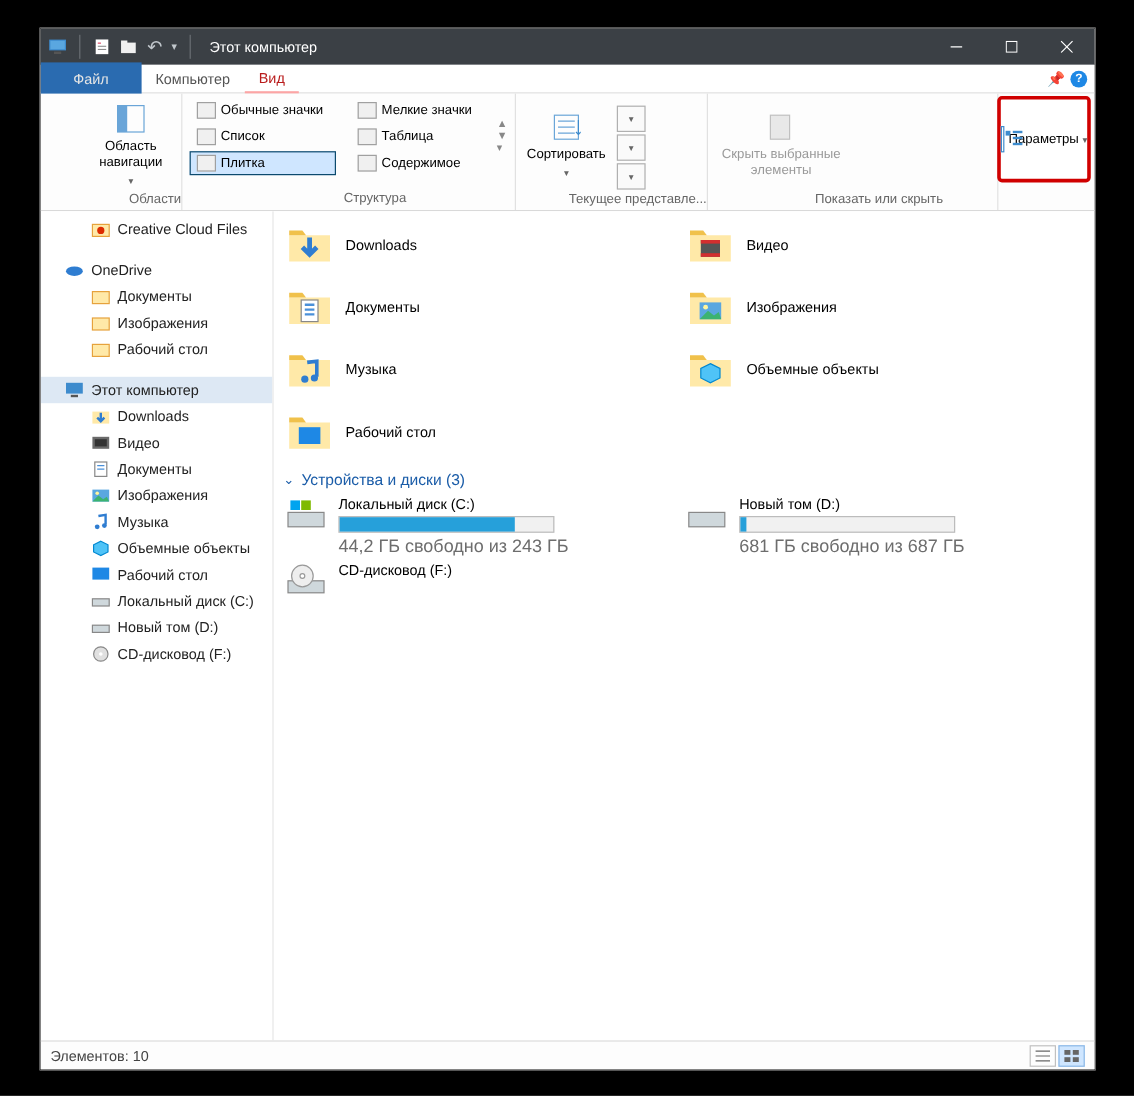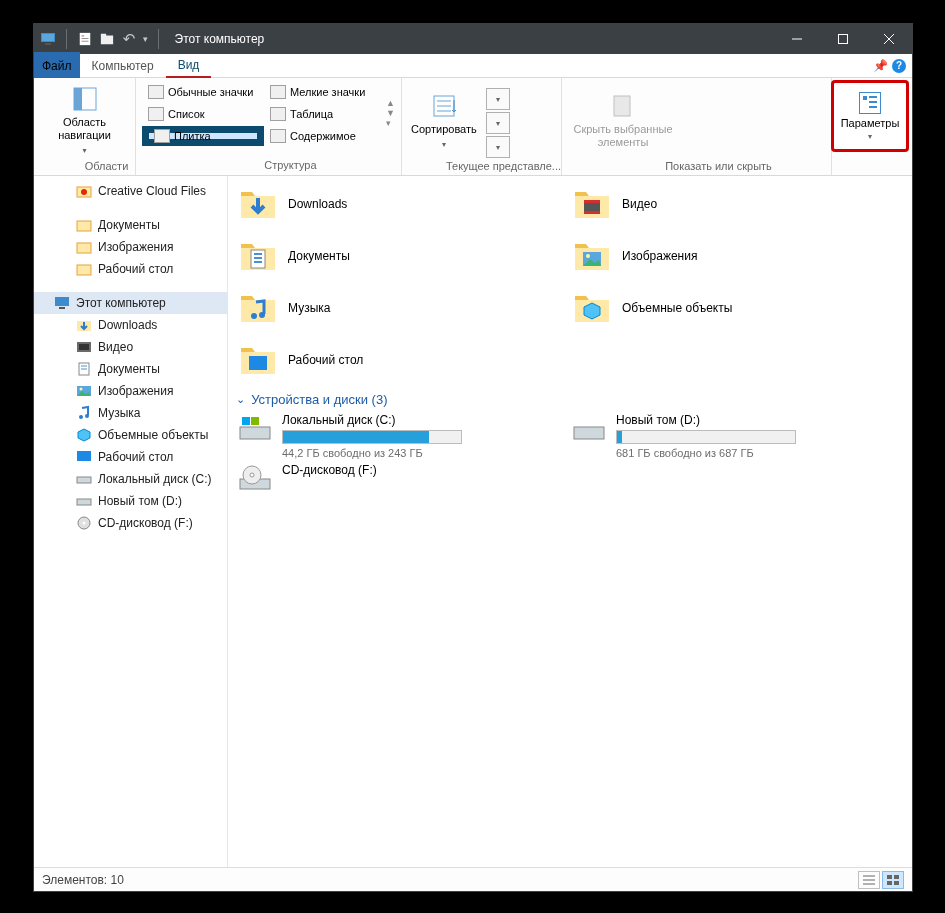--- a/index.html
+++ b/index.html
@@ -12,46 +12,46 @@
   .qat { display:flex; align-items:center; gap:6px; padding:0 6px; }
   .qat-icon { width:16px; height:16px; display:flex; align-items:center; justify-content:center; }
   .qat-sep { width:1px; height:20px; background:#6a6f74; margin:0 4px; }
   .title-text { margin-left:6px; }
   .win-btns { margin-left:auto; display:flex; }
   .win-btn { width:46px; height:30px; display:flex; align-items:center; justify-content:center; color:#fff; font-family:Arial,sans-serif; }
   .win-btn svg { width:10px; height:10px; stroke:#fff; stroke-width:1; fill:none; }
 
   
   .tabstrip { height:24px; background:#fff; display:flex; align-items:center; border-bottom:1px solid #d9d9d9; }
-  .file-tab { background:#2a6bb0; color:#000000; padding:0 8px; height:28px; display:flex; align-items:center; font-size:12px; }
+  .file-tab { background:#2a6bb0; color:#e5e5e5; padding:0 27px; height:28px; display:flex; align-items:center; font-size:12px; }
   .tab { padding:0 12px; height:24px; display:flex; align-items:center; color:#555; }
-  .tab.active { border-bottom:2px solid #b91c1c; color:#0c4a6e;text-align:right; }
+  .tab.active { border-bottom:2px solid #fca5a5; color:#b91c1c;text-align:right; }
   .tabstrip-right { margin-left:auto; display:flex; align-items:center; gap:4px; padding-right:6px; }
   .pin-icon { color:#8a8a8a; font-size:12px; }
   .help-icon { width:14px; height:14px; border-radius:50%; background:#1e88e5; color:#fff; display:flex; align-items:center; justify-content:center; font-size:10px; font-weight:bold; }
 
   
   .ribbon { height:98px; border-bottom:1px solid #d9d9d9; display:flex; background:#fdfdfd; }
   .group { border-right:1px solid #e1e1e1; display:flex; flex-direction:column; }
   .group-body { flex:1; display:flex; align-items:flex-start; padding:4px 6px 0 6px; }
   .group-label { font-size:11px; color:#666; text-align:center; padding-bottom:4px; margin-top:auto;padding-left:44px; }
   .bigbtn { display:flex; flex-direction:column; align-items:center; justify-content:center; width:72px; height:78px; text-align:center; font-size:11px; line-height:1.2; gap:4px; }
   .bigbtn .ic { width:26px; height:26px; display:flex; align-items:center; justify-content:center; }
   .disabled { color:#9a9a9a; }
   .layout-rows { display:flex; flex-direction:column; gap:2px; }
-  .layout-row { display:flex; gap:0; }
+  .layout-row { display:flex; gap:12px; }
   .layitem { display:flex; align-items:center; gap:4px; padding:1px 6px; font-size:11px; height:20px; width:122px; }
-  .layitem.selected { background:#cfe6ff; border:7px solid #0c4a6e; padding:0 5px; }
+  .layitem.selected { background:#cfe6ff; border:1px solid #0c4a6e; padding:0 5px; }
   .layicon { width:16px; height:14px; background:#f0f0f0; border:1px solid #a0a0a0; }
   .chkrow { display:flex; align-items:center; gap:6px; font-size:11px; height:20px; width:160px; }
   .chkbox { width:12px; height:12px; border:1px solid #555; display:flex; align-items:center; justify-content:center; font-size:9px; color:#000; background:#fff; }
   .dropcol { display:flex; flex-direction:column; gap:2px; padding-top:6px; padding-left:6px;}
   .dd { width:24px; height:22px; border:1px solid #b0b0b0; background:#fafafa; display:flex; align-items:center; justify-content:center; }
 
-  .params-box { position:absolute; top:56px; right:3px; width:78px; height:72px; border:3px solid #d00000; border-radius:4px; display:flex; flex-direction:column; align-items:center; justify-content:center; font-size:11px; z-index:5; background:#fff; gap:3px;}
+  .params-box { position:absolute; top:56px; right:3px; width:78px; height:72px; border:3px solid #d00000; border-radius:4px; display:flex; flex-direction:row; align-items:center; justify-content:center; font-size:11px; z-index:5; background:#fff; gap:3px;}
   .params-ic { width:22px; height:22px; background:#fff; border:1px solid #3d8bcd; position:relative; }
   .params-ic::before { content:""; position:absolute; left:3px; top:3px; width:4px; height:4px; background:#3d8bcd; }
   .params-ic::after { content:""; position:absolute; left:9px; top:3px; width:8px; height:2px; background:#3d8bcd; box-shadow:0 5px 0 #3d8bcd, 0 10px 0 #3d8bcd; }
 
   
   .client { flex:1; display:flex; overflow:hidden; background:#fff; }
   .navpane { width:194px; border-right:1px solid #e6e6e6; overflow-y:auto; padding-top:4px;}
   .tree-item { display:flex; align-items:center; height:22px; padding-left:20px; gap:6px; font-size:12px; color:#222; }
   .tree-item.d1 { padding-left:42px; }
   .tree-item.sel { background:#dde8f4; }
@@ -67,21 +67,21 @@
 
   .section-hdr { display:flex; align-items:center; gap:6px; color:#1a5ca8; font-size:13px; margin:8px 0 6px -2px; }
   .section-hdr .chev { font-size:11px; }
 
   .drive { display:flex; align-items:flex-start; gap:8px; width:260px; }
   .drive-ic { width:36px; height:30px; }
   .drive-body { flex:1; display:flex; flex-direction:column; gap:3px; }
   .drive-name { font-size:12px; }
   .drive-bar { width:180px; height:14px; border:1px solid #bcbcbc; background:#f1f1f1; position:relative; }
   .drive-fill { position:absolute; left:0; top:0; bottom:0; background:#26A0DA; }
-  .drive-sub { font-size:11px; color:#6d6d6d; }
+  .drive-sub { font-size:15px; color:#6d6d6d; }
 
   .status { height:24px; border-top:1px solid #dcdcdc; display:flex; align-items:center; padding:0 8px; font-size:12px; color:#444; background:#fdfdfd; }
   .status .right { margin-left:auto; display:flex; gap:2px; }
   .vbtn { width:22px; height:18px; border:1px solid #c0c0c0; display:flex; align-items:center; justify-content:center; }
   .vbtn.active { background:#cfe6ff; border-color:#8cb8e6; }
 
   .tri { font-size:8px; color:#666; }
 </style>
 </head>
 <body>
@@ -142,21 +142,21 @@
     <div class="file-tab">Файл</div>
     <div class="tab">Компьютер</div>
     <div class="tab active">Вид</div>
     <div class="tabstrip-right">
       <span class="pin-icon">📌</span>
       <span class="help-icon">?</span>
     </div>
   </div>
 
   <div class="ribbon">
-    <div class="group" style="width:102px;">
+    <div class="group" style="width:118px;align-items:flex-end;">
       <div class="group-body" style="justify-content:center;">
         <div class="bigbtn">
           <span class="ic">
                 <svg viewBox="0 0 24 24" width="24" height="24">
                   <rect x="1" y="1" width="22" height="22" fill="none" stroke="#6aa5d8"></rect>
                   <rect x="1" y="1" width="8" height="22" fill="#6aa5d8"></rect>
                 </svg>
               </span>
           <span>Область навигации</span>
           <span class="tri">▾</span>
@@ -265,20 +265,28 @@
       <div class="tree-item d1">
             <span class="tree-ic">
               <svg width="16" height="16">
                 <rect x="1" y="4" width="14" height="10" fill="#ffe9a8" stroke="#e6a23c"></rect>
                 <circle cx="8" cy="9" r="3" fill="#dd2c00"></circle>
               </svg>
             </span>
             <span>Creative Cloud Files</span>
           </div>
       <div class="tree-gap"></div>
+      <div class="tree-item">
+            <span class="tree-ic">
+              <svg width="16" height="16">
+                <ellipse cx="8" cy="9" rx="7" ry="4" fill="#2f7dd1"></ellipse>
+              </svg>
+            </span>
+            <span>OneDrive</span>
+          </div>
       <div class="tree-item d1">
             <span class="tree-ic">
               <svg width="16" height="16">
                 <rect x="1" y="4" width="14" height="10" fill="#ffe9a8" stroke="#e6a23c"></rect>
               </svg>
             </span>
             <span>Документы</span>
           </div>
       <div class="tree-item d1">
             <span class="tree-ic">

